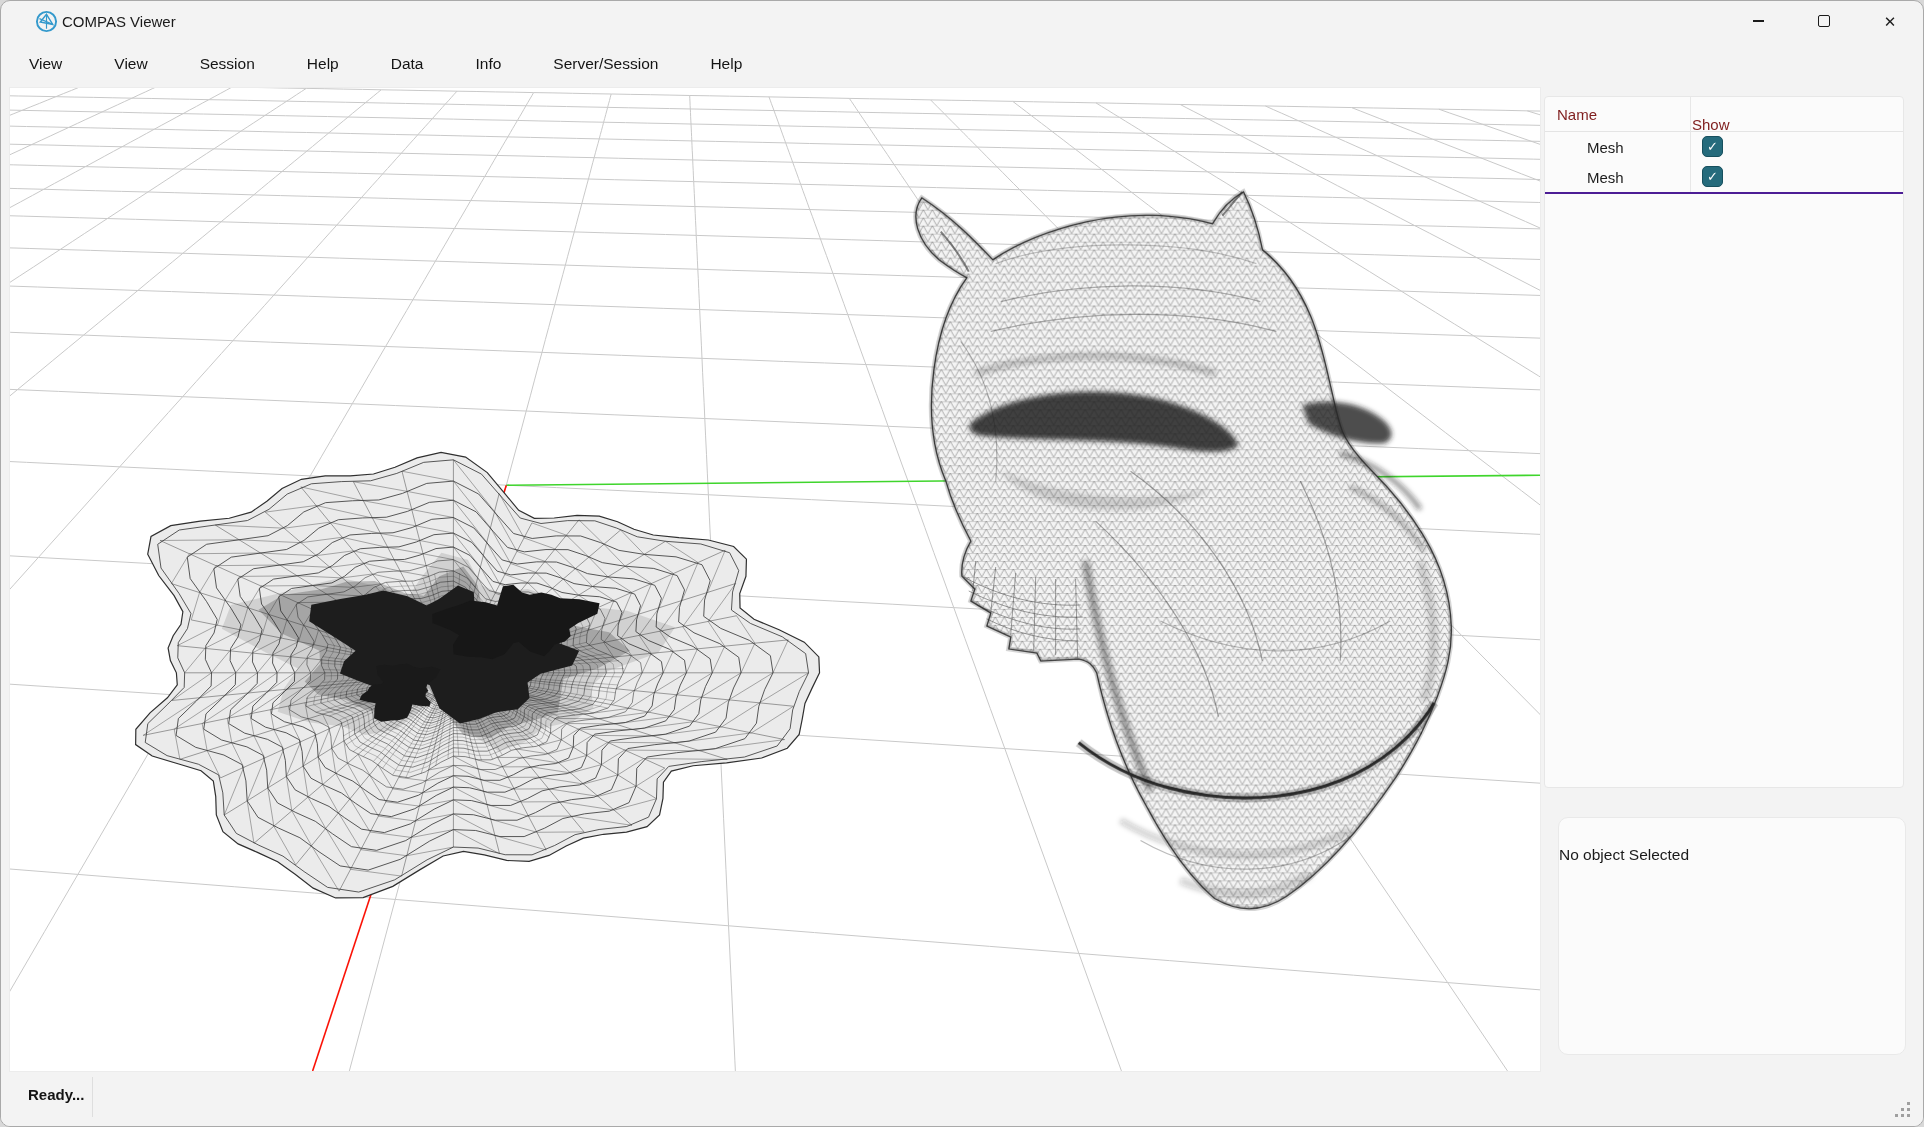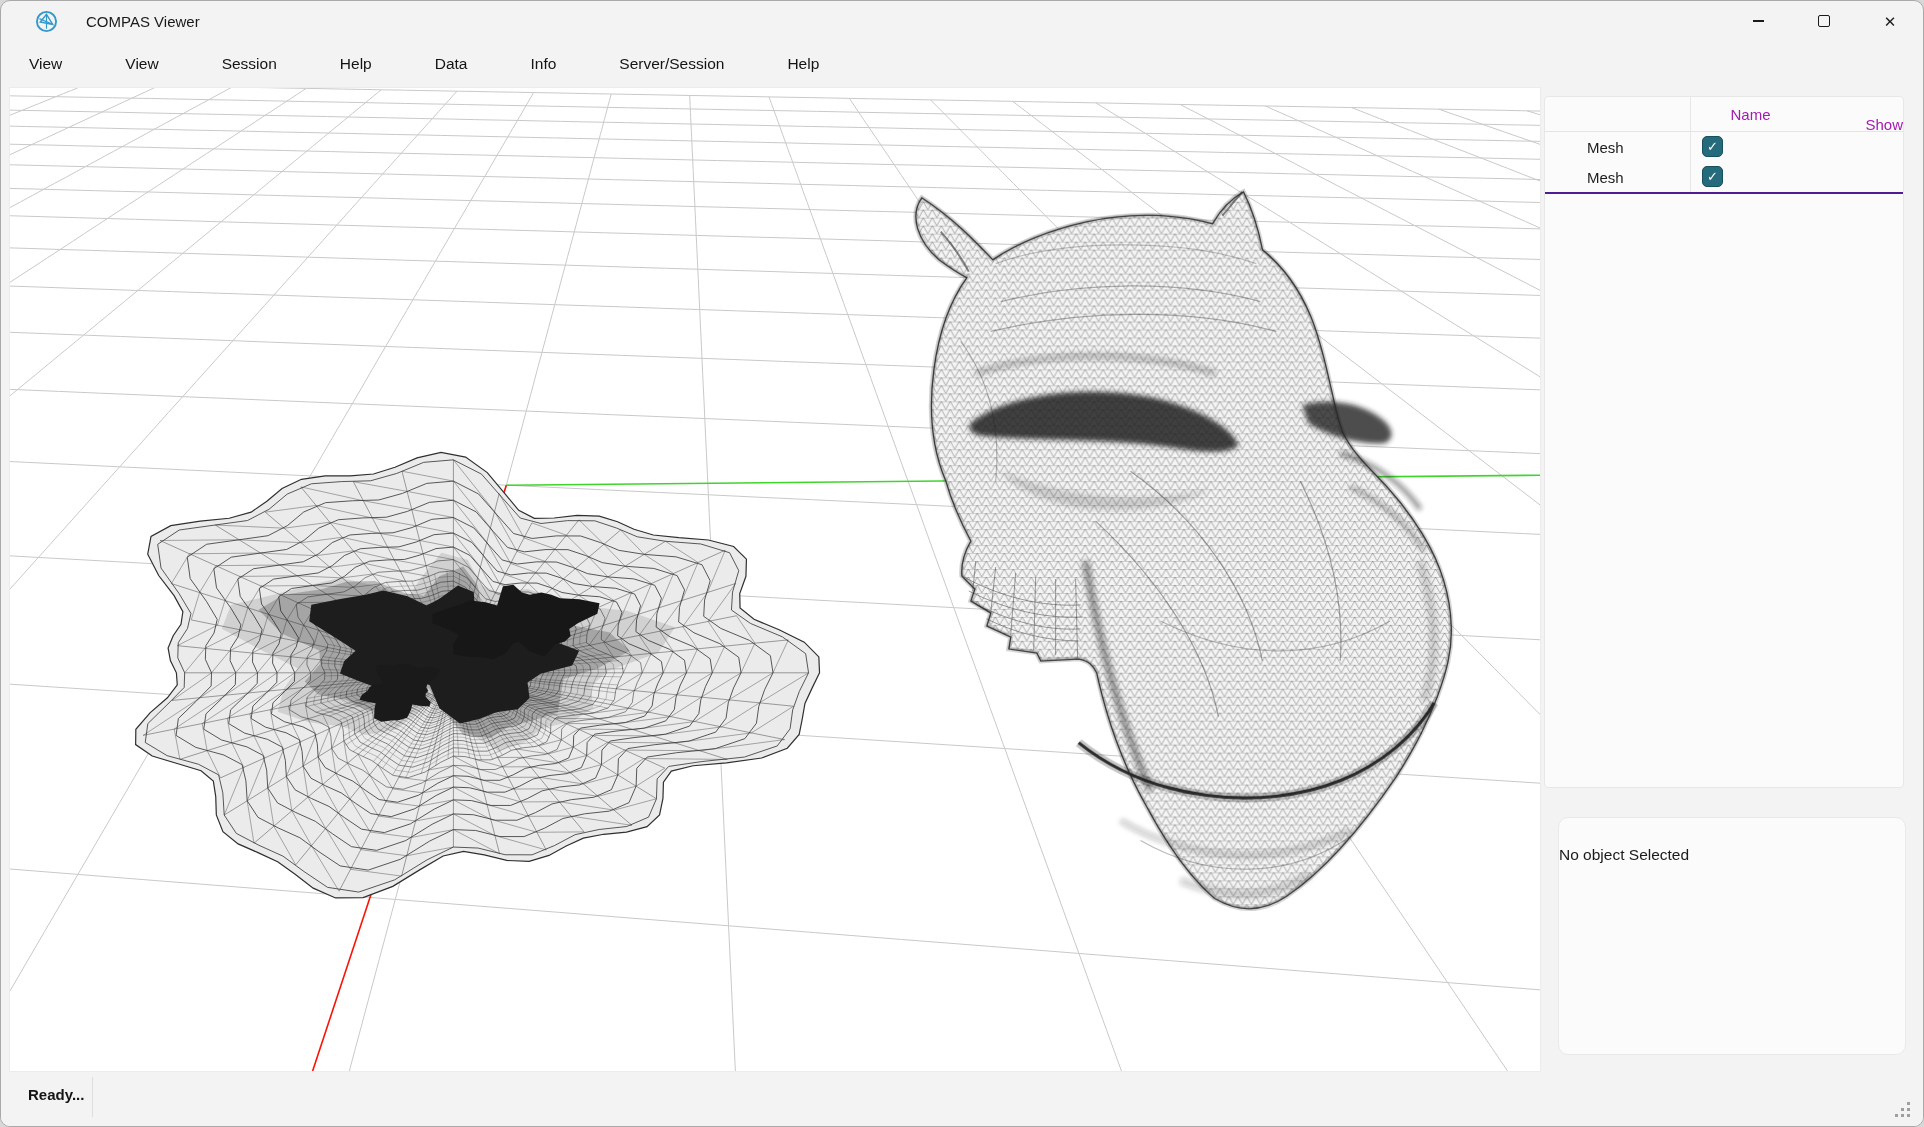--- a/index.html
+++ b/index.html
@@ -1,39 +1,39 @@
 <!DOCTYPE html>
 <html><head>
 <meta charset="utf-8">
 <style>
   html,body{margin:0;padding:0;background:#d8d8d8;font-family:"Liberation Sans",sans-serif;}
   .window{position:relative;width:1924px;height:1127px;background:#f3f3f3;border:1px solid #a9a9a9;
     border-radius:10px;overflow:hidden;box-sizing:border-box;}
   
   .titlebar{position:absolute;left:0;top:0;right:0;height:40px;display:flex;align-items:center;
-    padding-left:34px;gap:28px;}
+    padding-left:34px;gap:4px;}
   .title-text{font-size:15px;color:#1a1a1a;}
   .win-controls{position:absolute;right:0;top:0;height:40px;display:flex;}
   .win-btn{width:66px;height:40px;display:flex;align-items:center;justify-content:center;color:#1a1a1a;
     font-size:14px;cursor:default;background:transparent;border:none;}
   .min-glyph{display:block;width:11px;height:1.4px;background:#1a1a1a;}
   .max-glyph{display:block;width:10px;height:10px;border:1.4px solid #1a1a1a;border-radius:2px;}
   .close-glyph{font-size:15px;line-height:1;}
   
-  .menubar{position:absolute;left:2px;top:40px;right:0;height:46px;display:flex;gap:11px;}
+  .menubar{position:absolute;left:2px;top:40px;right:0;height:46px;display:flex;}
   .menu-item{padding:0 26px;height:46px;line-height:46px;font-size:15.5px;color:#141414;cursor:default;}
   
   .viewport{position:absolute;left:8px;top:86px;width:1532px;height:985px;background:#ffffff;
     border:1px solid #ececec;box-sizing:border-box;}
   .viewport svg{display:block;width:100%;height:100%;}
   
   .tree-card{position:absolute;left:1543px;top:95px;width:360px;height:692px;background:#fbfbfb;
     border:1px solid #e7e7e7;border-radius:4px;box-sizing:border-box;}
   .tree-header{position:relative;height:34px;display:flex;align-items:center;border-bottom:1px solid #e4e4e4;
-    font-size:15px;color:#a21caf;justify-content:flex-end;}
+    font-size:15px;color:#7f1d1d;}
   .th-name{width:145px;padding-left:12px;box-sizing:border-box;}
   .th-show{padding-left:2px;margin-top:20px;}
   .col-divider{position:absolute;left:145px;top:0;width:1px;height:97px;background:#e7e7e7;}
   .tree-rows{position:relative;border-bottom:2px solid #4c1d95;}
   .tree-row{position:relative;height:30px;display:flex;align-items:center;font-size:15px;color:#1c1c1c;}
   .row-name{padding-left:42px;width:103px;box-sizing:border-box;}
   .checkbox{position:absolute;left:157px;top:4px;width:21px;height:21px;border-radius:5px;
     background:#256b7c;border:1px solid #17505e;color:#ffffff;font-size:13px;display:flex;
     align-items:center;justify-content:center;box-sizing:border-box;cursor:default;}
   .detail-card{position:absolute;left:1557px;top:816px;width:348px;height:238px;background:#fbfbfb;

